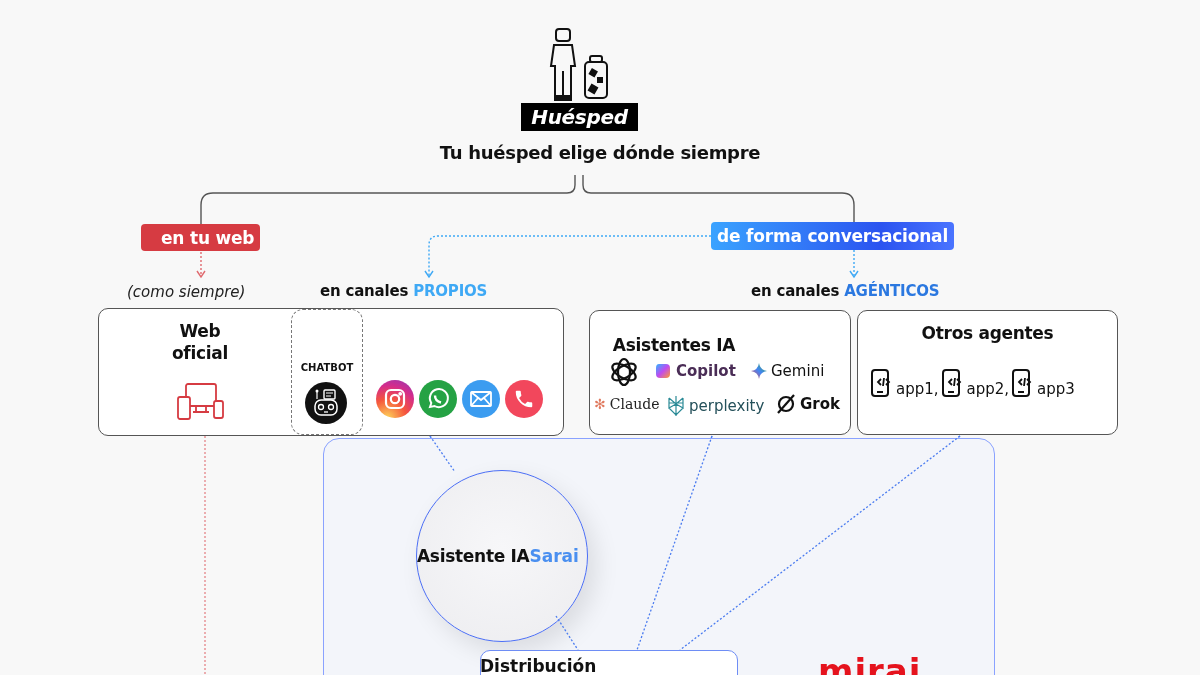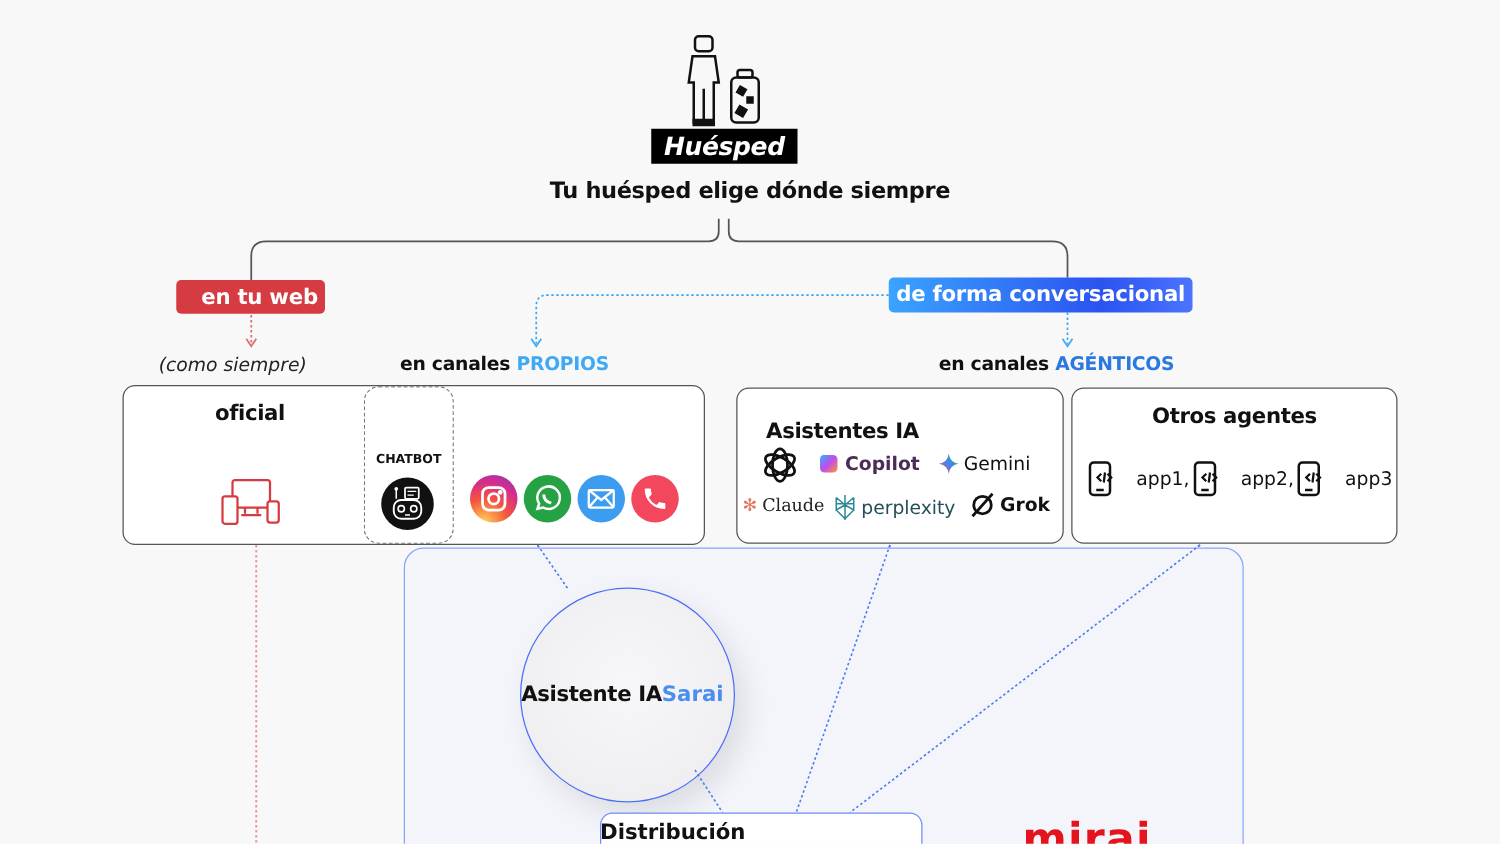--- a/index.html
+++ b/index.html
@@ -49,21 +49,21 @@
   .brand { font-size: 15px; display: flex; align-items: center; gap: 4px; white-space: nowrap; }
   #brand-openai { left: 607px; top: 355px; }
   #brand-copilot { left: 654px; top: 362px; color: #4a2d56; }
   #brand-gemini { left: 751px; top: 362px; }
   #brand-claude { left: 594px; top: 396px; font-family: "DejaVu Serif", serif; font-size: 14px; color: #222; }
   #brand-perplexity { left: 667px; top: 395px; color: #24505a; }
   #brand-grok { left: 776px; top: 394px; font-weight: bold; }
 
   #agents-title { left: 857px; top: 322px; width: 261px; }
   #agents-apps { left: 870px; top: 368px; display: flex; gap: 2px; font-size: 15px; align-items: center; }
-  .app-item { display: flex; align-items: center; gap: 15px; }
+  .app-item { display: flex; align-items: flex-end; gap: 2px; }
 
   
   #platform-panel { left: 323px; top: 438px; width: 672px; height: 260px; border: 1.5px solid #8aa2ff; border-radius: 16px; background: #f3f5fa; }
   #sarai-circle { left: 416px; top: 470px; width: 172px; height: 172px; border-radius: 50%; background: radial-gradient(circle at 50% 45%, #f7f7f9, #ececef);
     border: 1.5px solid #4b6ef5; box-shadow: 8px 10px 24px rgba(0,0,0,0.10); display: flex; flex-direction: row; align-items: center; justify-content: flex-start; }
   #sarai-title { font-size: 17px; font-weight: bold; letter-spacing: -0.3px; }
   #sarai-name { font-size: 17px; font-weight: bold; color: #4a8ff0; }
 
   #distribution-box { left: 480px; top: 650px; width: 258px; height: 60px; border: 1.5px solid #6e8df5; border-radius: 10px; background: #fff; }
   #distribution-label { left: 480px; top: 656px; width: 240px; text-align: left; font-size: 17px; font-weight: bold; }
@@ -121,20 +121,21 @@
 </div>
 <div id="canales-agenticos" class="abs sublabel">
   <span>en canales </span><span class="accent-blue">AGÉNTICOS</span>
 </div>
 
 <div id="box-own" class="abs card"></div>
 <div id="box-ai" class="abs card"></div>
 <div id="box-agents" class="abs card"></div>
 
 <div id="web-title" class="abs card-title">
+  <div>Web</div>
   <div>oficial</div>
 </div>
 <div id="web-device-icon" class="abs">
   <svg width="50" height="40" viewBox="0 0 50 40" fill="none" stroke="#d63b42" stroke-width="1.8">
     <rect x="10" y="3" width="30" height="22" rx="2"></rect>
     <path d="M20 25 V30 M30 25 V30 M17 31 H33"></path>
     <rect x="2" y="16" width="12" height="22" rx="2" fill="#fff"></rect>
     <rect x="38" y="20" width="9" height="17" rx="2" fill="#fff"></rect>
   </svg>
 </div>

